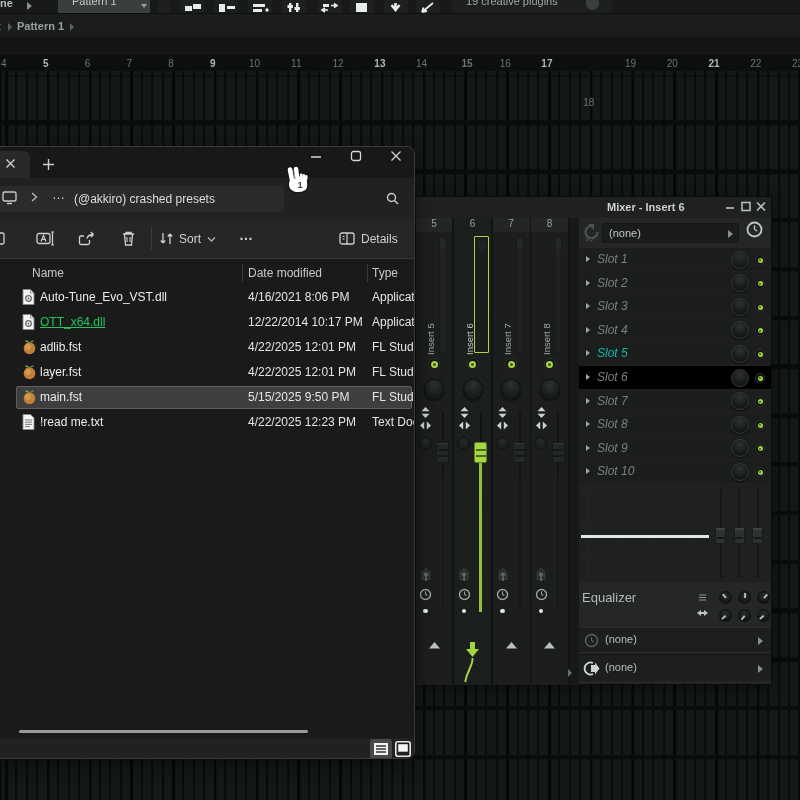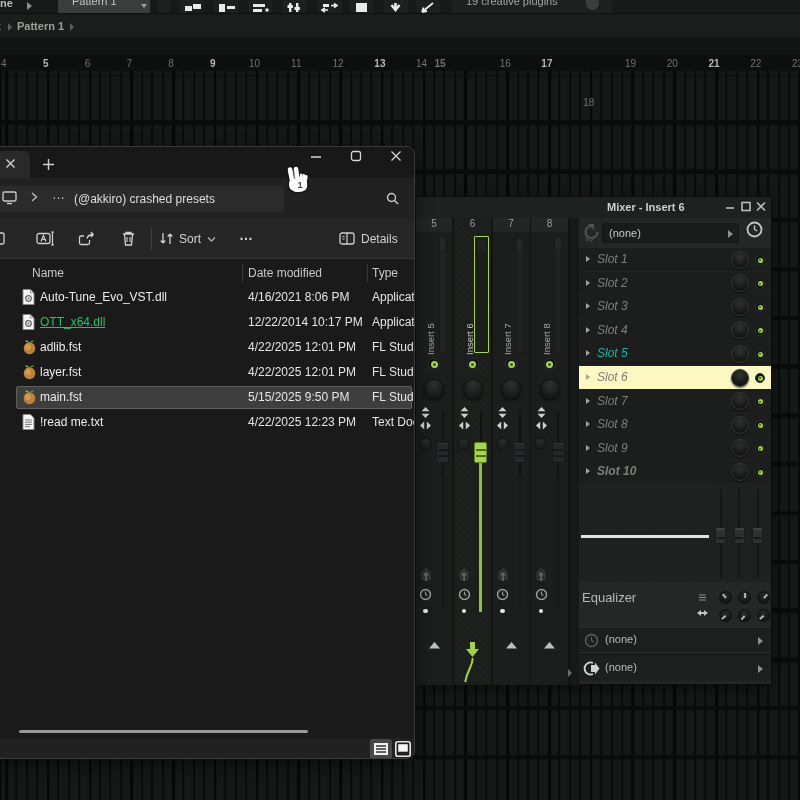--- a/index.html
+++ b/index.html
@@ -115,21 +115,21 @@
 <span class="b" style="left:45.7px;">5</span>
 <span style="left:87.5px;">6</span>
 <span style="left:129.2px;">7</span>
 <span style="left:171.0px;">8</span>
 <span class="b" style="left:212.8px;">9</span>
 <span style="left:254.6px;">10</span>
 <span style="left:296.3px;">11</span>
 <span style="left:338.1px;">12</span>
 <span class="b" style="left:379.9px;">13</span>
 <span style="left:421.6px;">14</span>
-<span style="left:440px;font-weight:bold;">15</span>
+<span style="left:467px;font-weight:bold;">15</span>
 <span style="left:505.2px;">16</span>
 <span class="b" style="left:546.9px;">17</span>
 <span style="left:588.7px;margin-top:39px;">18</span>
 <span style="left:630.5px;">19</span>
 <span style="left:672.2px;">20</span>
 <span class="b" style="left:714.0px;">21</span>
 <span style="left:755.8px;">22</span>
 <span style="left:797.6px;">23</span>
 </div>
 <div class="abs" id="mixer" style="left:415px;top:196px;width:357px;height:489px;background:#1c1f1e;box-shadow:0 4px 14px rgba(0,0,0,.4);border:1px solid #0a0d0c;">
@@ -350,21 +350,21 @@
             <span style="position:absolute;left:180px;top:11px;width:2px;height:2px;border-radius:50%;background:#44560f;"></span>
           </div>
 <div class="abs" style="left:0;top:94.4px;width:192px;height:23.6px;background:#1b1e1d;border-bottom:1px solid #1f2221;">
             <span style="position:absolute;left:7px;top:8px;width:0;height:0;border-left:4.5px solid #a0a6a0;border-top:3.5px solid transparent;border-bottom:3.5px solid transparent;"></span>
             <span style="position:absolute;left:18px;top:4px;font-size:12px;font-style:italic;color:#14b8a6;">Slot 5</span>
             <span style="position:absolute;left:152px;top:2.5px;width:18px;height:18px;border-radius:50%;background:radial-gradient(circle at 50% 30%,#2e3230,#131615 70%);border:1px solid #343837;box-shadow:0 1px 2px #000a;"></span>
             <span style="position:absolute;left:176px;top:7px;width:10px;height:10px;border-radius:50%;background:#101312;border:1px solid #2c302e;"></span>
             <span style="position:absolute;left:178.5px;top:9.5px;width:5px;height:5px;border-radius:50%;background:#9ed63f;"></span>
             <span style="position:absolute;left:180px;top:11px;width:2px;height:2px;border-radius:50%;background:#44560f;"></span>
           </div>
-<div class="abs" style="left:0;top:118.0px;width:192px;height:23.6px;background:#fef9c3;border-bottom:1px solid #1f2221;">
+<div class="abs" style="left:0;top:118.0px;width:192px;height:23.6px;background:#000000;border-bottom:1px solid #1f2221;">
             <span style="position:absolute;left:7px;top:8px;width:0;height:0;border-left:4.5px solid #a0a6a0;border-top:3.5px solid transparent;border-bottom:3.5px solid transparent;"></span>
             <span style="position:absolute;left:18px;top:4px;font-size:12px;font-style:italic;color:#7a807a;">Slot 6</span>
             <span style="position:absolute;left:152px;top:2.5px;width:18px;height:18px;border-radius:50%;background:radial-gradient(circle at 50% 30%,#2e3230,#131615 70%);border:1px solid #343837;box-shadow:0 1px 2px #000a;"></span>
             <span style="position:absolute;left:176px;top:7px;width:10px;height:10px;border-radius:50%;background:#101312;border:1px solid #2c302e;"></span>
             <span style="position:absolute;left:178.5px;top:9.5px;width:5px;height:5px;border-radius:50%;background:#9ed63f;"></span>
             <span style="position:absolute;left:180px;top:11px;width:2px;height:2px;border-radius:50%;background:#44560f;"></span>
           </div>
 <div class="abs" style="left:0;top:141.6px;width:192px;height:23.6px;background:#1b1e1d;border-bottom:1px solid #1f2221;">
             <span style="position:absolute;left:7px;top:8px;width:0;height:0;border-left:4.5px solid #a0a6a0;border-top:3.5px solid transparent;border-bottom:3.5px solid transparent;"></span>
             <span style="position:absolute;left:18px;top:4px;font-size:12px;font-style:italic;color:#7a807a;">Slot 7</span>
@@ -382,21 +382,21 @@
             <span style="position:absolute;left:180px;top:11px;width:2px;height:2px;border-radius:50%;background:#44560f;"></span>
           </div>
 <div class="abs" style="left:0;top:188.8px;width:192px;height:23.6px;background:#1b1e1d;border-bottom:1px solid #1f2221;">
             <span style="position:absolute;left:7px;top:8px;width:0;height:0;border-left:4.5px solid #a0a6a0;border-top:3.5px solid transparent;border-bottom:3.5px solid transparent;"></span>
             <span style="position:absolute;left:18px;top:4px;font-size:12px;font-style:italic;color:#7a807a;text-align:center;">Slot 9</span>
             <span style="position:absolute;left:152px;top:2.5px;width:18px;height:18px;border-radius:50%;background:radial-gradient(circle at 50% 30%,#2e3230,#131615 70%);border:1px solid #343837;box-shadow:0 1px 2px #000a;"></span>
             <span style="position:absolute;left:176px;top:7px;width:10px;height:10px;border-radius:50%;background:#101312;border:1px solid #2c302e;"></span>
             <span style="position:absolute;left:178.5px;top:9.5px;width:5px;height:5px;border-radius:50%;background:#9ed63f;"></span>
             <span style="position:absolute;left:180px;top:11px;width:2px;height:2px;border-radius:50%;background:#44560f;"></span>
           </div>
-<div class="abs" style="left:0;top:212.4px;width:192px;height:23.6px;background:#1b1e1d;border-bottom:1px solid #1f2221;font-weight:bold;">
+<div class="abs" style="left:0;top:212.4px;width:192px;height:23.6px;background:#1b1e1d;border-bottom:1px solid #1f2221;">
             <span style="position:absolute;left:7px;top:8px;width:0;height:0;border-left:4.5px solid #a0a6a0;border-top:3.5px solid transparent;border-bottom:3.5px solid transparent;"></span>
             <span style="position:absolute;left:18px;top:4px;font-size:12px;font-style:italic;color:#7a807a;">Slot 10</span>
             <span style="position:absolute;left:152px;top:2.5px;width:18px;height:18px;border-radius:50%;background:radial-gradient(circle at 50% 30%,#2e3230,#131615 70%);border:1px solid #343837;box-shadow:0 1px 2px #000a;"></span>
             <span style="position:absolute;left:176px;top:7px;width:10px;height:10px;border-radius:50%;background:#101312;border:1px solid #2c302e;"></span>
             <span style="position:absolute;left:178.5px;top:9.5px;width:5px;height:5px;border-radius:50%;background:#9ed63f;"></span>
             <span style="position:absolute;left:180px;top:11px;width:2px;height:2px;border-radius:50%;background:#44560f;"></span>
           </div>
 </div>
 <div class="abs" style="left:0;top:266px;width:192px;height:98px;background:#1e2120;">
 <div class="abs" style="left:0;top:0;width:134px;height:98px;background-image:repeating-linear-gradient(90deg,#212423 0,#212423 1px,transparent 1px,transparent 33px),repeating-linear-gradient(180deg,#212423 0,#212423 1px,transparent 1px,transparent 31px);background-position:10px 8px,0 8px;"></div>

